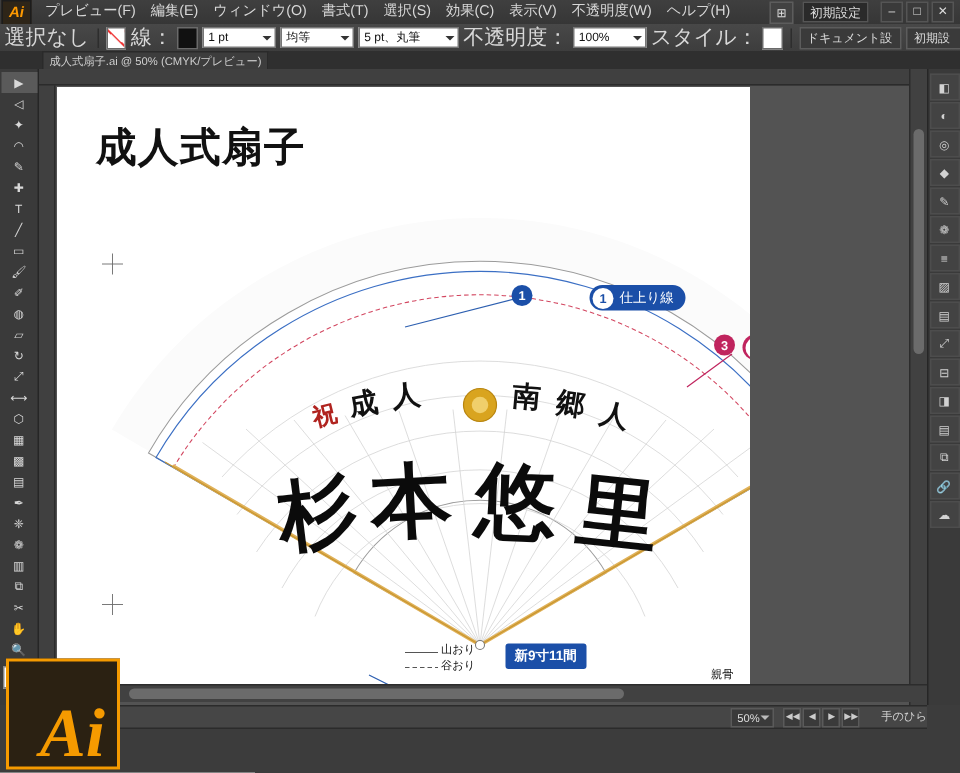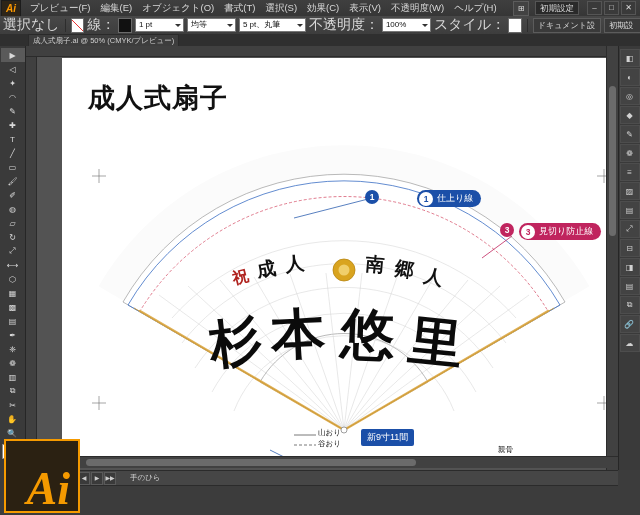--- a/index.html
+++ b/index.html
@@ -115,23 +115,22 @@
     position:absolute;left:26px;top:46px;width:592px;height:424px;
     background:#535353;overflow:hidden;
   }
   .rulerV{
     position:absolute;left:0;top:0;width:10px;height:424px;background:#404040;border-right:1px solid #2b2b2b;
   }
   .rulerH{
     position:absolute;left:0;top:0;width:592px;height:10px;background:#404040;border-bottom:1px solid #2b2b2b;
   }
   .artboard{
-    position:absolute;left:12px;top:12px;width:565px;height:398px;background:#ffffff;
+    position:absolute;left:12px;top:12px;width:462px;height:398px;background:#ffffff;
     overflow:hidden;
-    margin-left:24px;
   }
   .title-jp{
     position:absolute;left:26px;top:22px;font-size:27px;font-weight:bold;color:#111;
     font-family:"DejaVu Sans","Liberation Sans",sans-serif;letter-spacing:1px;
   }
 
   
   .fan-svg{position:absolute;left:0;top:0;width:565px;height:398px;}
 
   
@@ -165,21 +164,21 @@
     font-family:"DejaVu Sans","Liberation Sans",sans-serif;
   }
 
   
   .statusbar{
     position:absolute;left:0;bottom:0;width:640px;height:45px;background:#3c3c3c;
   }
   .status-inner{
     position:absolute;left:26px;top:0;width:592px;height:14px;
     background:#464646;border-top:1px solid #2b2b2b;border-bottom:1px solid #2b2b2b;
-    display:flex;align-items:center;font-size:8px;color:#d5d5d5;
+    display:flex;align-items:center;font-size:8px;color:#d5d5d5;justify-content:flex-end;
   }
   .zoomsel{
     background:#3a3a3a;border:1px solid #5a5a5a;height:11px;line-height:11px;
     font-size:7.5px;padding:0 9px 0 3px;margin-left:4px;position:relative;color:#ddd;
   }
   .zoomsel:after{
     content:"";position:absolute;right:2px;top:4px;
     border-left:3px solid transparent;border-right:3px solid transparent;border-top:3px solid #bbb;
   }
   .navarrows{display:flex;margin-left:6px;gap:1px;}
@@ -210,21 +209,21 @@
 </style>
 </head>
 <body>
 
 <div id="app">
 
   <div class="menubar">
     <div class="ai-logo">Ai</div>
     <div class="mi">プレビュー(F)</div>
     <div class="mi">編集(E)</div>
-    <div class="mi">オブジェクト(O)</div>
+    <div class="mi">ウィンドウ(O)</div>
     <div class="mi">書式(T)</div>
     <div class="mi">選択(S)</div>
     <div class="mi">効果(C)</div>
     <div class="mi">表示(V)</div>
     <div class="mi">不透明度(W)</div>
     <div class="mi">ヘルプ(H)</div>
     <div class="menu-right">
       <div class="cb-icon">⊞</div>
       <div class="ws-box" style="margin-left:6px;text-align:right;">初期設定</div>
       <div class="win-btns">
@@ -429,21 +428,21 @@
       </div>
 
       <div class="circ p" style="left:438px;top:165px;">3</div>
       <div class="callout c-pink" style="left:457px;top:165px;">
         <span class="num">3</span>
         <span>見切り防止線</span>
       </div>
 
       <div class="smalltext" style="left:256px;top:370px;">山おり</div>
       <div class="smalltext" style="left:256px;top:381px;">谷おり</div>
-      <div class="tag-blue" style="left:299px;top:371px;">新9寸11間</div>
+      <div class="tag-blue" style="left:299px;top:371px;font-weight:bold;">新9寸11間</div>
 
       <div class="smalltext" style="left:412px;top:387px;padding-left:24px;">親骨</div>
 
     </div>
   </div>
 
   <div class="vscroll">
       <div class="thumb"></div>
     </div>
   <div class="hscroll">

